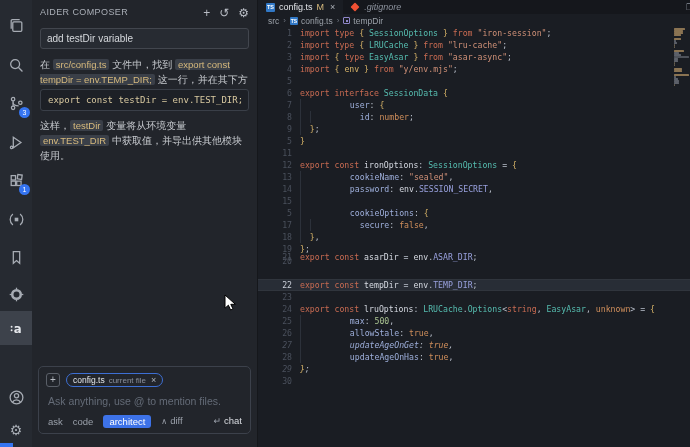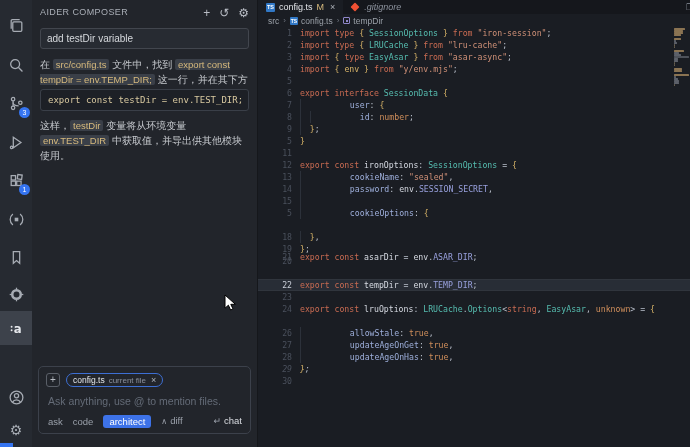--- a/index.html
+++ b/index.html
@@ -357,20 +357,24 @@
           <span class="ltxt"><span class="guide" style="left: 0px;"></span><span class="tk-plain">  </span><span class="tk-prop">password</span><span class="tk-plain">: </span><span class="tk-var">env</span><span class="tk-plain">.</span><span class="tk-const">SESSION_SECRET</span><span class="tk-plain">,</span></span>
         </div>
         <div class="cline" style="top: 168px;">
           <span class="ln">15</span>
           <span class="ltxt"><span class="guide" style="left: 0px;"></span><span class="tk-plain">  </span></span>
         </div>
         <div class="cline" style="top: 180px;">
           <span class="ln">5</span>
           <span class="ltxt"><span class="guide" style="left: 0px;"></span><span class="tk-plain">  </span><span class="tk-prop">cookieOptions</span><span class="tk-plain">: </span><span class="tk-punc">{</span></span>
         </div>
+        <div class="cline" style="top: 192px;">
+          <span class="ln">17</span>
+          <span class="ltxt"><span class="guide" style="left: 0px;"></span><span class="guide" style="left: 9.88px;"></span><span class="tk-plain">    </span><span class="tk-prop">secure</span><span class="tk-plain">: </span><span class="tk-bool">false</span><span class="tk-plain">,</span></span>
+        </div>
         <div class="cline" style="top: 204px;">
           <span class="ln">18</span>
           <span class="ltxt"><span class="guide" style="left: 0px;"></span><span class="tk-plain">  </span><span class="tk-punc">}</span><span class="tk-plain">,</span></span>
         </div>
         <div class="cline" style="top: 216px;">
           <span class="ln">19</span>
           <span class="ltxt"><span class="tk-punc">}</span><span class="tk-plain">;</span></span>
         </div>
         <div class="cline" style="top: 228px;">
           <span class="ln">20</span>
@@ -385,25 +389,29 @@
           <span class="ltxt"><span class="tk-kw">export const </span><span class="tk-var">tempDir</span><span class="tk-plain"> = </span><span class="tk-var">env</span><span class="tk-plain">.</span><span class="tk-const">TEMP_DIR</span><span class="tk-plain">;</span></span>
         </div>
         <div class="cline" style="top: 264px;">
           <span class="ln">23</span>
           <span class="ltxt"></span>
         </div>
         <div class="cline" style="top: 276px;">
           <span class="ln">24</span>
           <span class="ltxt"><span class="tk-kw">export const </span><span class="tk-var">lruOptions</span><span class="tk-plain">: </span><span class="tk-type">LRUCache</span><span class="tk-plain">.</span><span class="tk-type">Options</span><span class="tk-plain">&lt;</span><span class="tk-kw">string</span><span class="tk-plain">, </span><span class="tk-type">EasyAsar</span><span class="tk-plain">, </span><span class="tk-bool">unknown</span><span class="tk-plain">&gt; = </span><span class="tk-punc">{</span></span>
         </div>
+        <div class="cline" style="top: 288px;">
+          <span class="ln">25</span>
+          <span class="ltxt"><span class="guide" style="left: 0px;"></span><span class="tk-plain">  </span><span class="tk-prop">max</span><span class="tk-plain">: </span><span class="tk-num">500</span><span class="tk-plain">,</span></span>
+        </div>
         <div class="cline" style="top: 300px;">
           <span class="ln">26</span>
           <span class="ltxt"><span class="guide" style="left: 0px;"></span><span class="tk-plain">  </span><span class="tk-prop">allowStale</span><span class="tk-plain">: </span><span class="tk-bool">true</span><span class="tk-plain">,</span></span>
         </div>
-        <div class="cline" style="top: 312px;">
+        <div class="cline" style="top: 312px; font-style: italic;">
           <span class="ln">27</span>
           <span class="ltxt"><span class="guide" style="left: 0px;"></span><span class="tk-plain">  </span><span class="tk-prop">updateAgeOnGet</span><span class="tk-plain">: </span><span class="tk-bool">true</span><span class="tk-plain">,</span></span>
         </div>
         <div class="cline" style="top: 324px;">
           <span class="ln">28</span>
           <span class="ltxt"><span class="guide" style="left: 0px;"></span><span class="tk-plain">  </span><span class="tk-prop">updateAgeOnHas</span><span class="tk-plain">: </span><span class="tk-bool">true</span><span class="tk-plain">,</span></span>
         </div>
         <div class="cline" style="top: 336px; font-style: italic;">
           <span class="ln">29</span>
           <span class="ltxt"><span class="tk-punc">}</span><span class="tk-plain">;</span></span>

